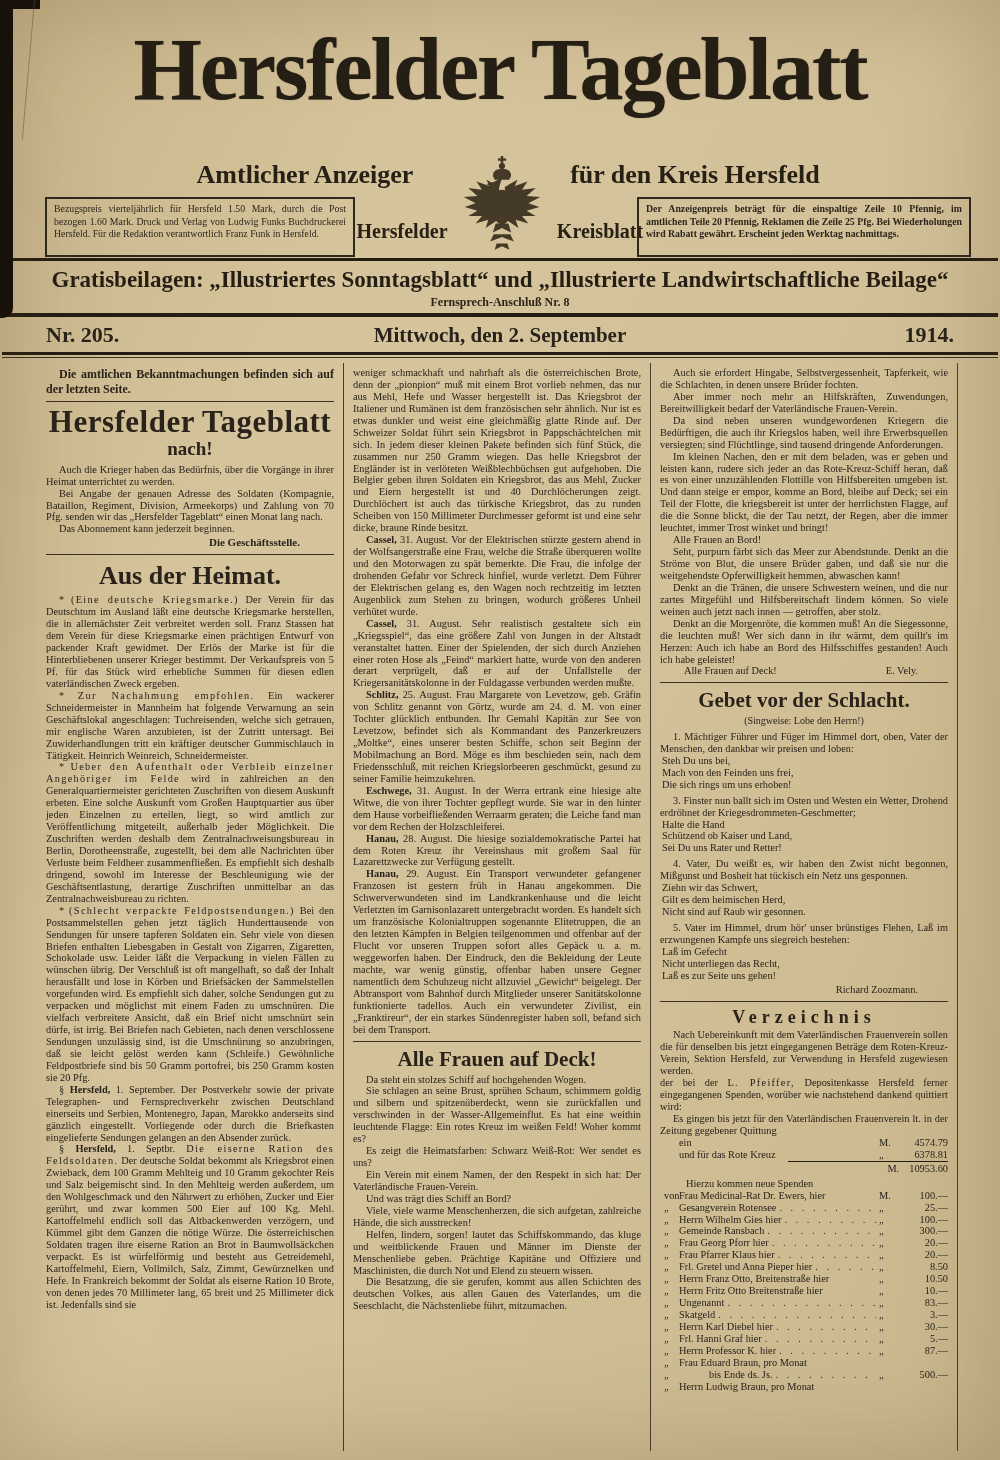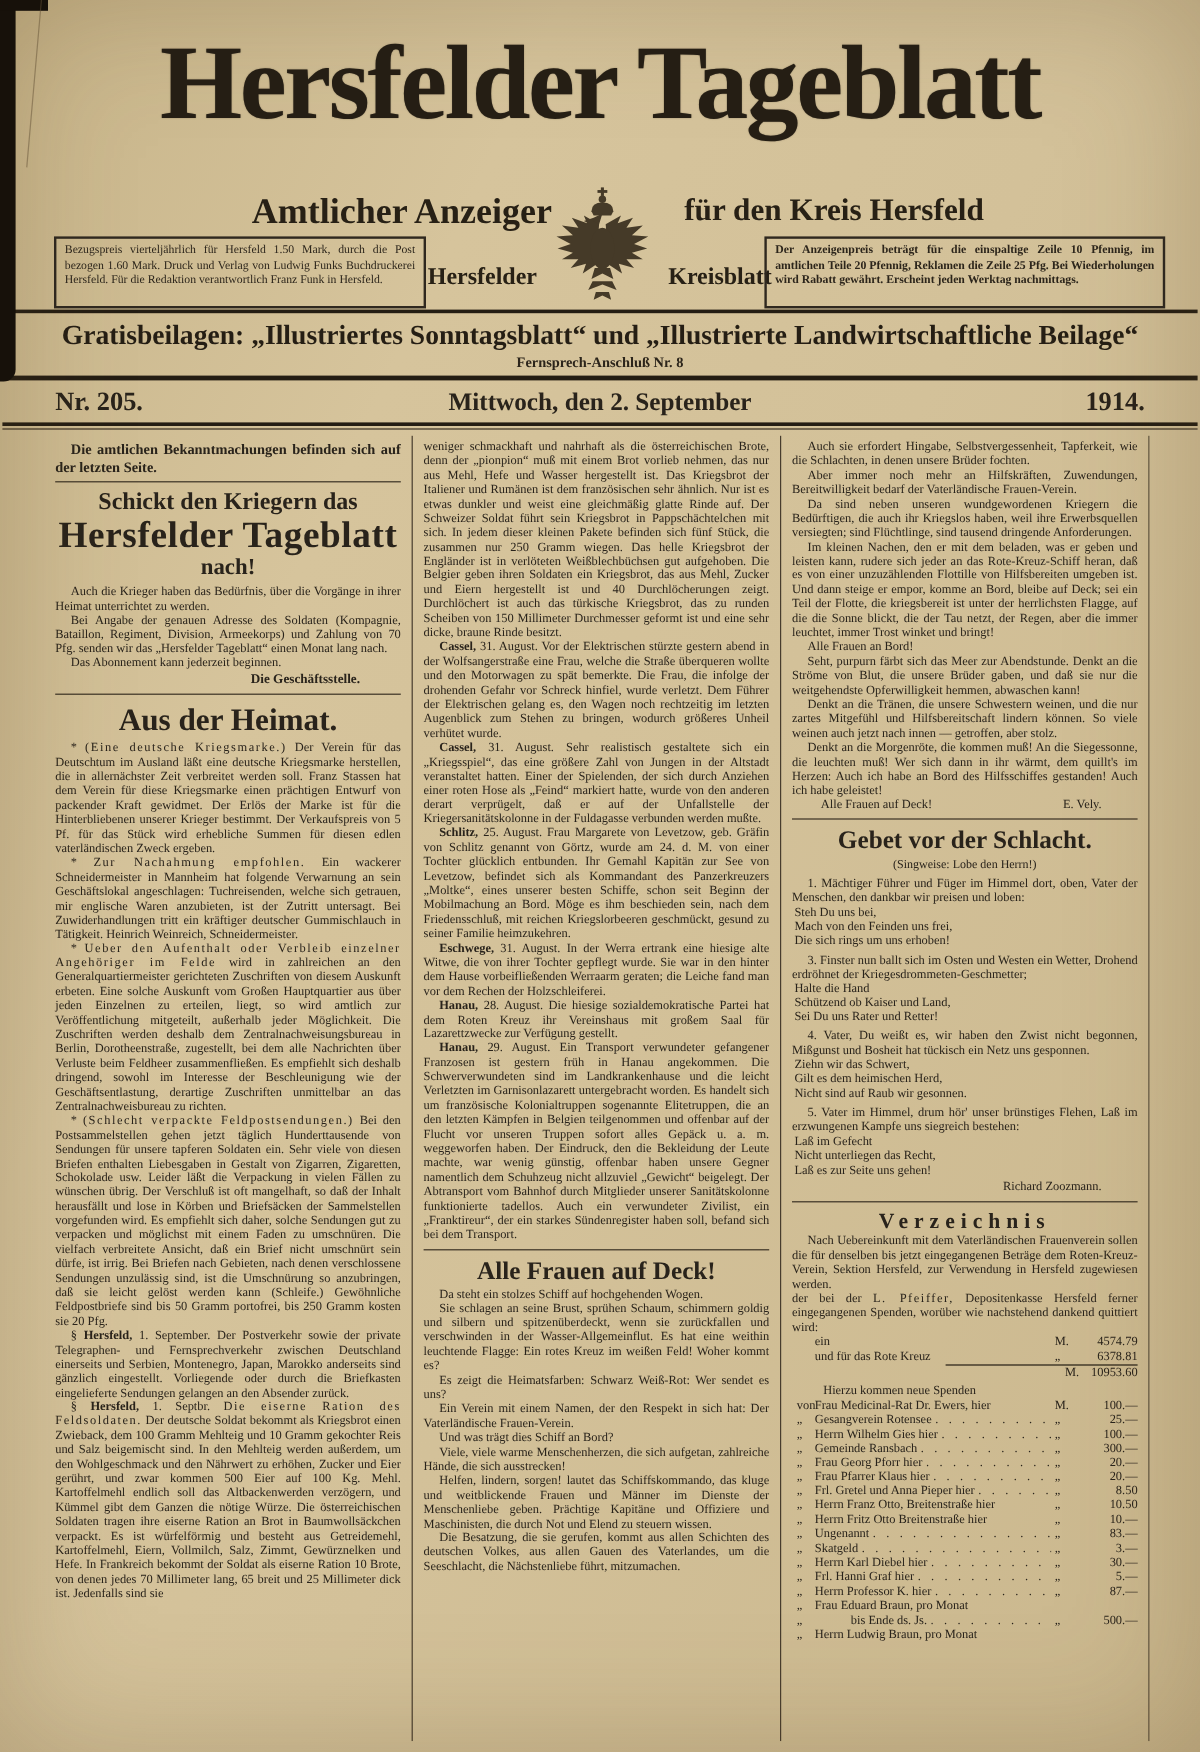--- a/index.html
+++ b/index.html
@@ -8,21 +8,21 @@
        background:linear-gradient(115deg,#c7b489 0%,#d6c49c 28%,#d3c199 55%,#cab78d 100%);}
   .vignette{position:absolute;inset:0;box-shadow:inset 0 0 110px rgba(92,70,34,.28);pointer-events:none;}
   .edge-left{position:absolute;left:0;top:0;width:13px;height:318px;background:#17110a;border-bottom-right-radius:10px;}
   .edge-top{position:absolute;left:0;top:0;width:40px;height:9px;background:#17110a;}
   .fold{position:absolute;left:34px;top:0;width:1px;height:140px;background:rgba(99,82,54,.5);transform:rotate(5deg);transform-origin:top;}
 
   .masthead{position:relative;height:258px;}
   .mh-title{position:absolute;top:26px;left:0;width:100%;text-align:center;
     font-size:88px;font-weight:700;letter-spacing:-2px;line-height:1;color:#251e14;
     text-shadow:0 0 1px rgba(40,32,22,.55);}
-  .mh-sub-left{position:absolute;top:160px;left:150px;width:310px;text-align:right;font-size:30px;font-weight:700;color:#272015;}
+  .mh-sub-left{position:absolute;top:160px;left:150px;width:310px;text-align:center;font-size:26px;font-weight:700;color:#272015;}
   .mh-sub-right{position:absolute;top:160px;left:535px;width:320px;text-align:center;font-size:26px;font-weight:700;color:#272015;}
   .imprint{position:absolute;top:197px;border:2px solid #2f281f;padding:4px 7px;
     font-size:9.8px;line-height:1.28;text-align:justify;color:#2c251b;height:48px;}
   .imprint.left{left:45px;width:292px;}
   .imprint.right{left:637px;width:316px;font-weight:bold;}
   .crest-word{position:absolute;top:220px;width:110px;text-align:center;font-size:20px;font-weight:700;color:#272015;}
   .crest-word.l{left:347px;}
   .crest-word.r{left:545px;}
   .eagle{position:absolute;top:156px;left:456px;width:92px;height:102px;}
 
@@ -128,21 +128,20 @@
 </div>
 
 <div class="rule-med"></div>
 <div style="height:2px"></div>
 <div class="rule-thin"></div>
 
 <main class="columns" id="columns">
     <div class="col">
       <p class="para big"><span class="b">Die amtlichen Bekanntmachungen befinden sich auf der letzten Seite.</span></p>
       <div class="crule"></div>
-      <div class="ad1">Schickt den Kriegern das</div>
       <div class="ad2">Hersfelder Tageblatt</div>
       <div class="ad3">nach!</div>
       <p class="para"><span>Auch die Krieger haben das Bedürfnis, über die Vorgänge in ihrer Heimat unterrichtet zu werden.</span></p>
       <p class="para"><span>Bei Angabe der genauen Adresse des Soldaten (Kompagnie, Bataillon, Regiment, Division, Armeekorps) und Zahlung von 70 Pfg. senden wir das „Hersfelder Tageblatt“ einen Monat lang nach.</span></p>
       <p class="para"><span>Das Abonnement kann jederzeit beginnen.</span></p>
       <div class="sigr">Die Geschäftsstelle.</div>
       <div class="crule"></div>
       <div class="head1">Aus der Heimat.</div>
       <p class="para"><span>* </span><span class=" sp">(Eine deutsche Kriegsmarke.)</span><span> Der Verein für das Deutschtum im Ausland läßt eine deutsche Kriegsmarke herstellen, die in allernächster Zeit verbreitet werden soll. Franz Stassen hat dem Verein für diese Kriegsmarke einen prächtigen Entwurf von packender Kraft gewidmet. Der Erlös der Marke ist für die Hinterbliebenen unserer Krieger bestimmt. Der Verkaufspreis von 5 Pf. für das Stück wird erhebliche Summen für diesen edlen vaterländischen Zweck ergeben.</span></p>
       <p class="para"><span>* </span><span class=" sp">Zur Nachahmung empfohlen.</span><span> Ein wackerer Schneidermeister in Mannheim hat folgende Verwarnung an sein Geschäftslokal angeschlagen: Tuchreisenden, welche sich getrauen, mir englische Waren anzubieten, ist der Zutritt untersagt. Bei Zuwiderhandlungen tritt ein kräftiger deutscher Gummischlauch in Tätigkeit. Heinrich Weinreich, Schneidermeister.</span></p>
@@ -208,20 +207,21 @@
         <p class="vhead">5. Vater im Himmel, drum hör' unser brünstiges Flehen, Laß im erzwungenen Kampfe uns siegreich bestehen:</p>
         <div class="vline">Laß im Gefecht</div>
         <div class="vline">Nicht unterliegen das Recht,</div>
         <div class="vline">Laß es zur Seite uns gehen!</div>
       </div>
       <div class="autr">Richard Zoozmann.</div>
       <div class="crule"></div>
       <div class="vz">Verzeichnis</div>
       <p class="para"><span>Nach Uebereinkunft mit dem Vaterländischen Frauenverein sollen die für denselben bis jetzt eingegangenen Beträge dem Roten-Kreuz-Verein, Sektion Hersfeld, zur Verwendung in Hersfeld zugewiesen werden.</span></p>
       <p class="para ni"><span>der bei der </span><span class=" sp">L. Pfeiffer,</span><span> Depositenkasse Hersfeld ferner eingegangenen Spenden, worüber wie nachstehend dankend quittiert wird:</span></p>
+      <p class="para"><span>Es gingen bis jetzt für den Vaterländischen Frauenverein lt. in der Zeitung gegebener Quittung</span></p>
       <div class="amrow">
         <span class="pre"></span>
         <span class="nm">ein</span>
         <span class="dots"></span>
         <span class="cur">M.</span>
         <span class="amt">4574.79</span>
       </div>
       <div class="amrow">
         <span class="pre"></span>
         <span class="nm">und für das Rote Kreuz</span>

